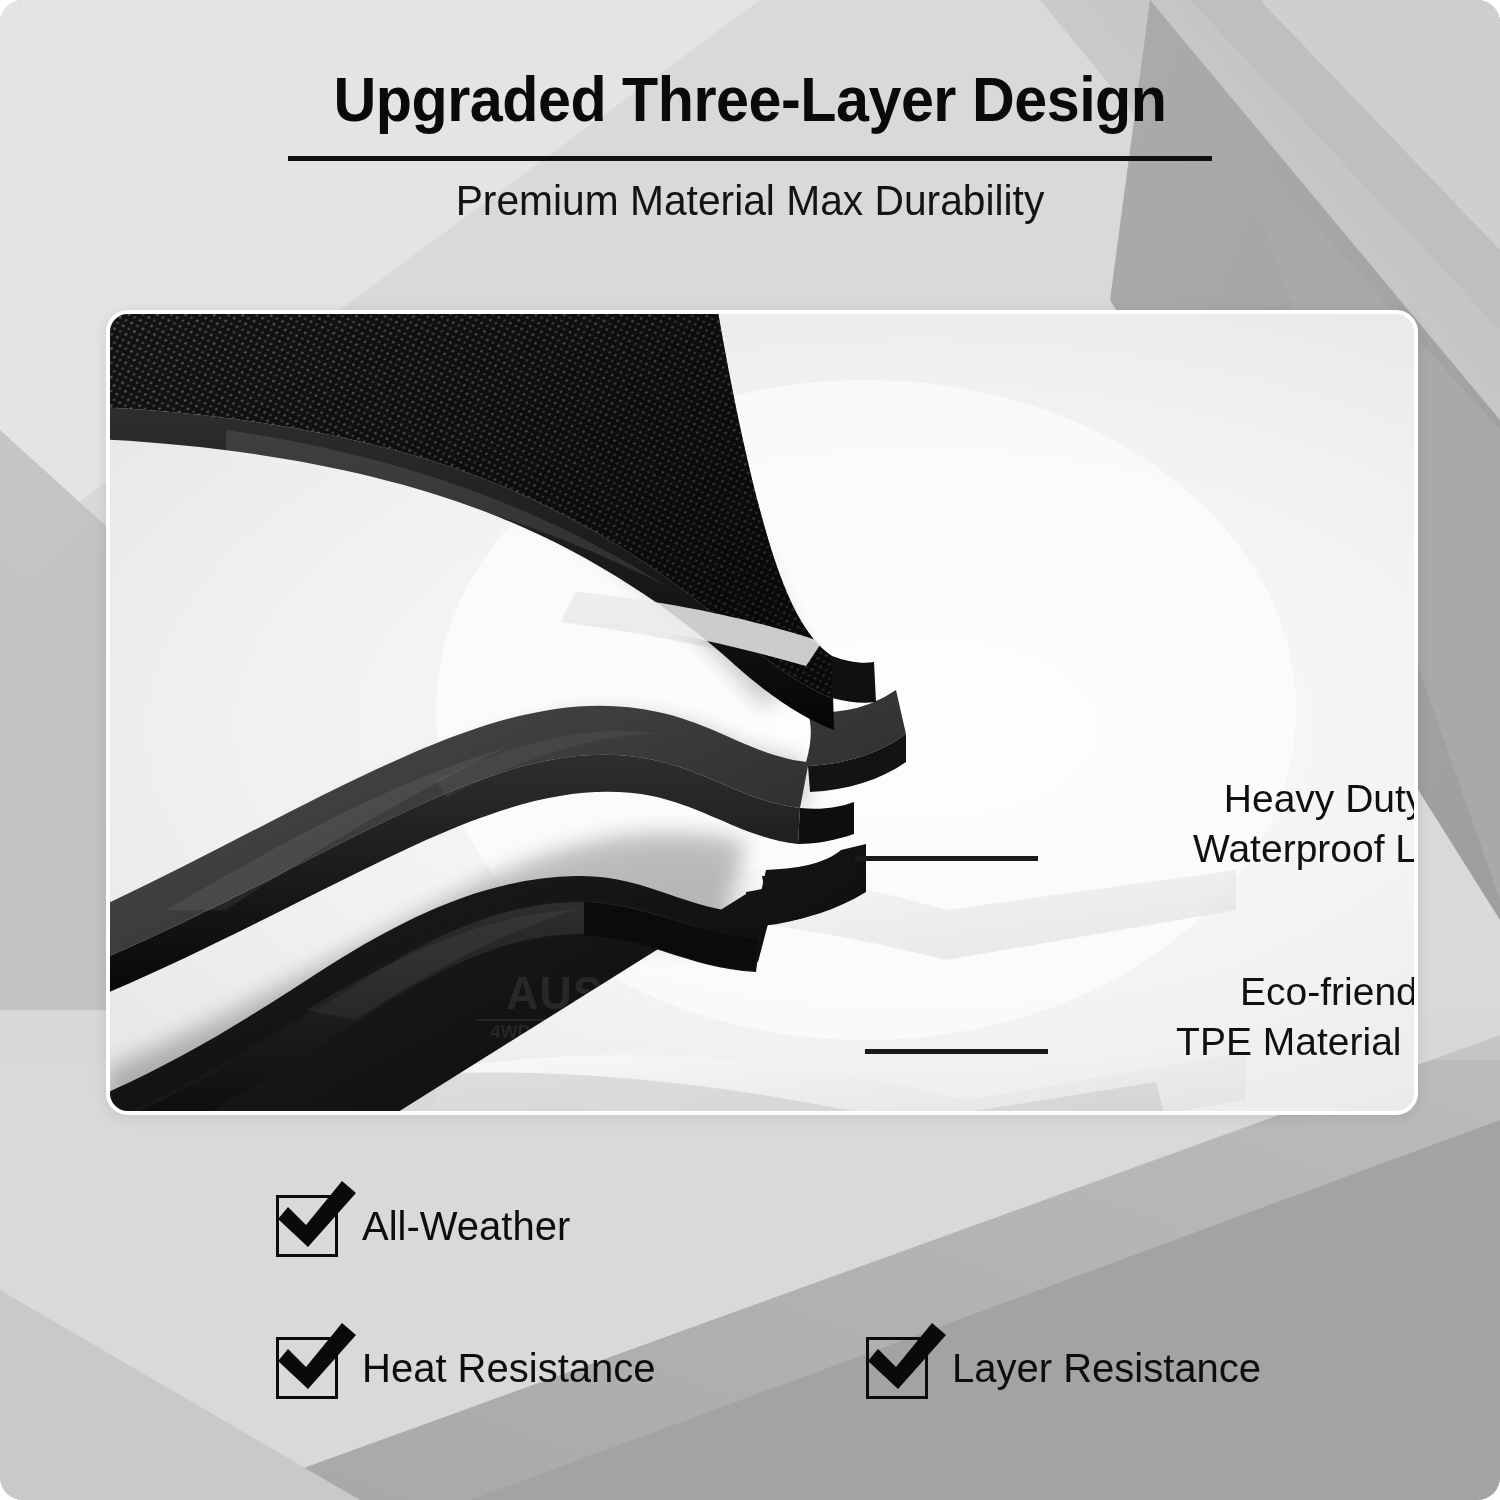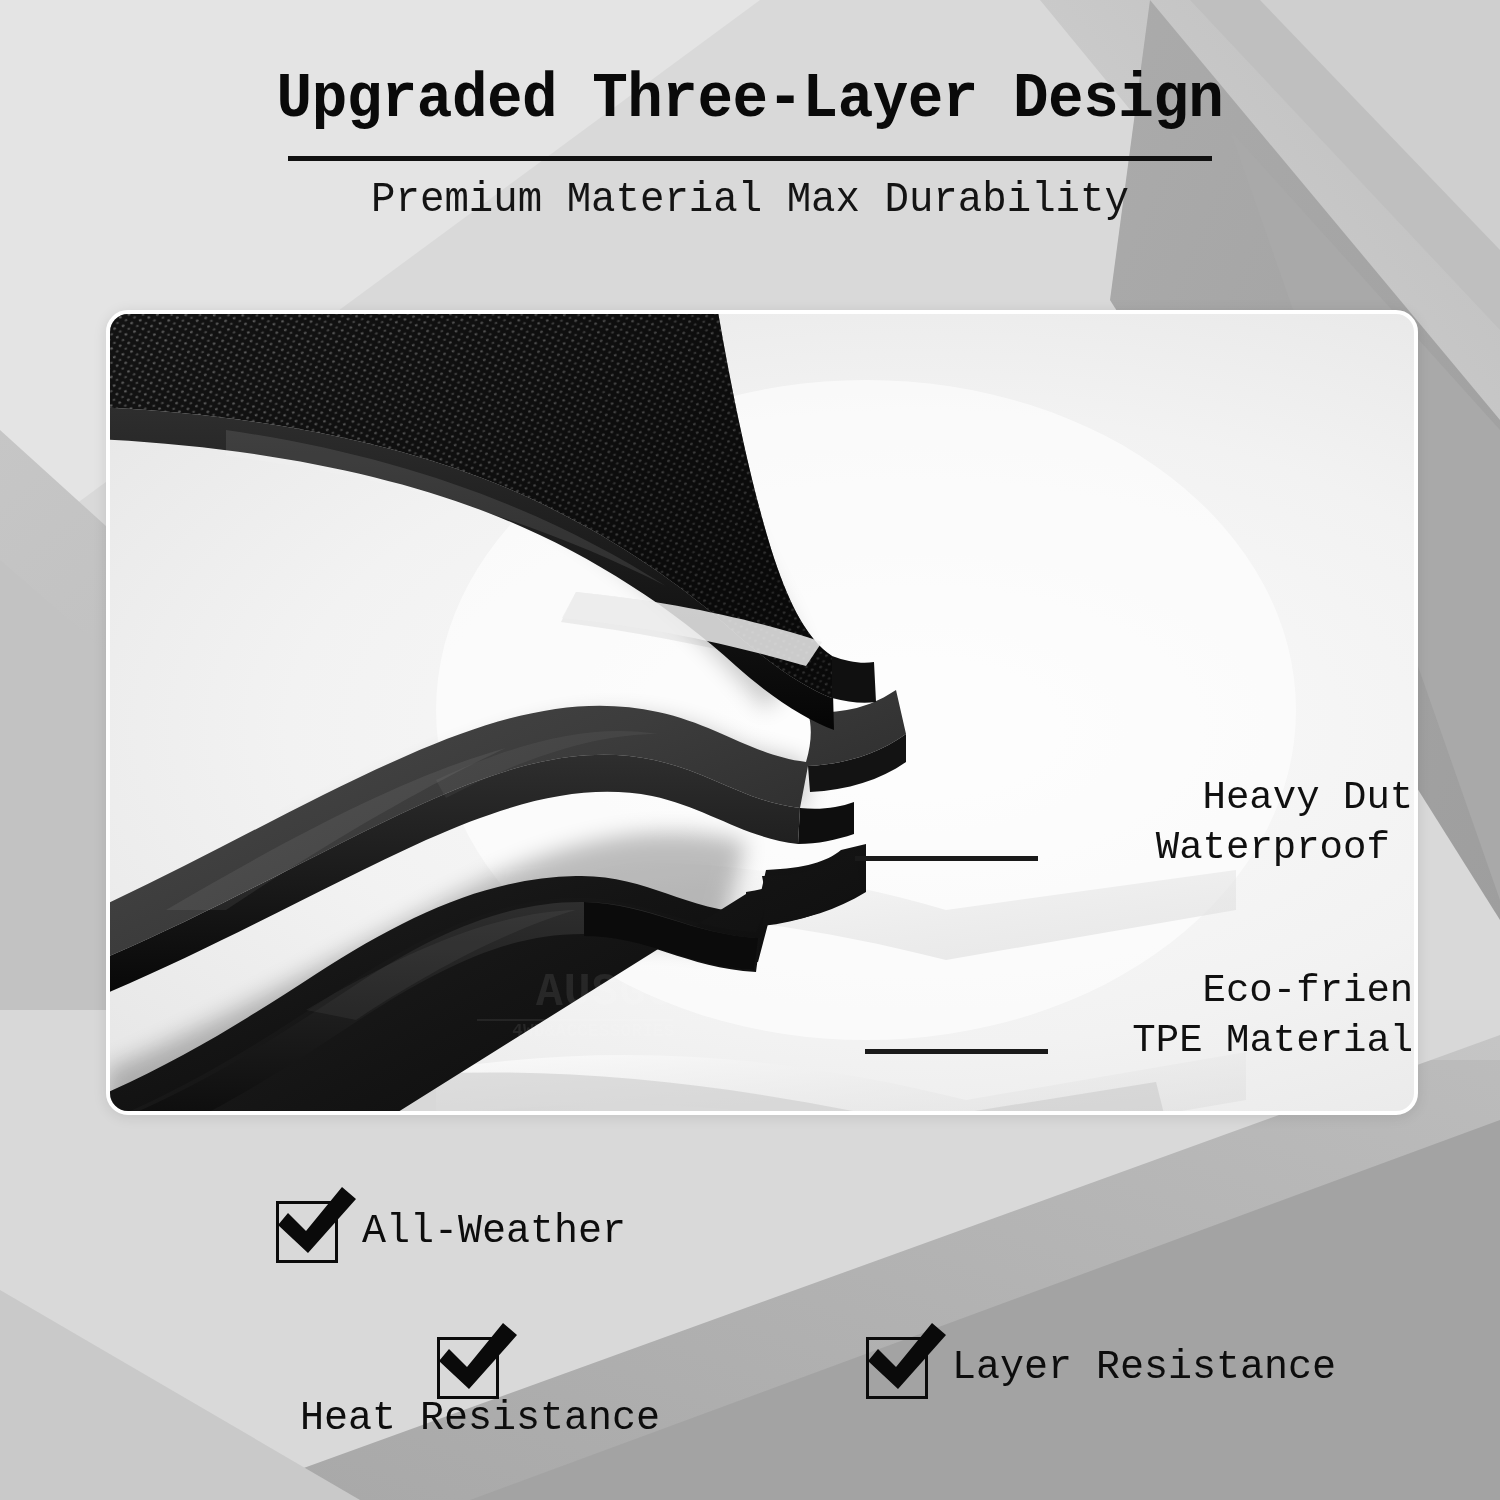--- a/index.html
+++ b/index.html
@@ -6,21 +6,22 @@
     margin: 0;
     padding: 0;
     background: #ffffff;
   }
   #root {
     position: relative;
     width: 1500px;
     height: 1500px;
     overflow: hidden;
     background: #d2d2d2;
-    font-family: Liberation Mono, monospace;
+    font-family: Liberation Sans, sans-serif;
+    border-radius: 23px;
   }
 
   
   #bg-facets {
     position: absolute;
     inset: 0;
     width: 1500px;
     height: 1500px;
   }
 
@@ -190,23 +191,23 @@
     height: 82px;
     overflow: visible;
   }
   .flabel {
     margin-left: 24px;
     font-size: 40px;
     color: #0d0d0d;
     white-space: nowrap;
     line-height: 1;
   }
-  #feature-0 { left: 276px; top: 6px; }
+  #feature-0 { left: 276px; top: 0; }
   #feature-1 { left: 866px; top: 18px; }
-  #feature-2 { left: 276px; top: 142px; flex-direction: column; }
+  #feature-2 { left: 276px; top: 142px; }
   #feature-3 { left: 866px; top: 142px; }
 </style>
 </head>
 <body>
 
 <div id="root">
 
   <svg id="bg-facets" viewBox="0 0 1500 1500" preserveAspectRatio="none">
     <defs>
       <linearGradient id="fg1" x1="0" y1="0" x2="1" y2="1">

